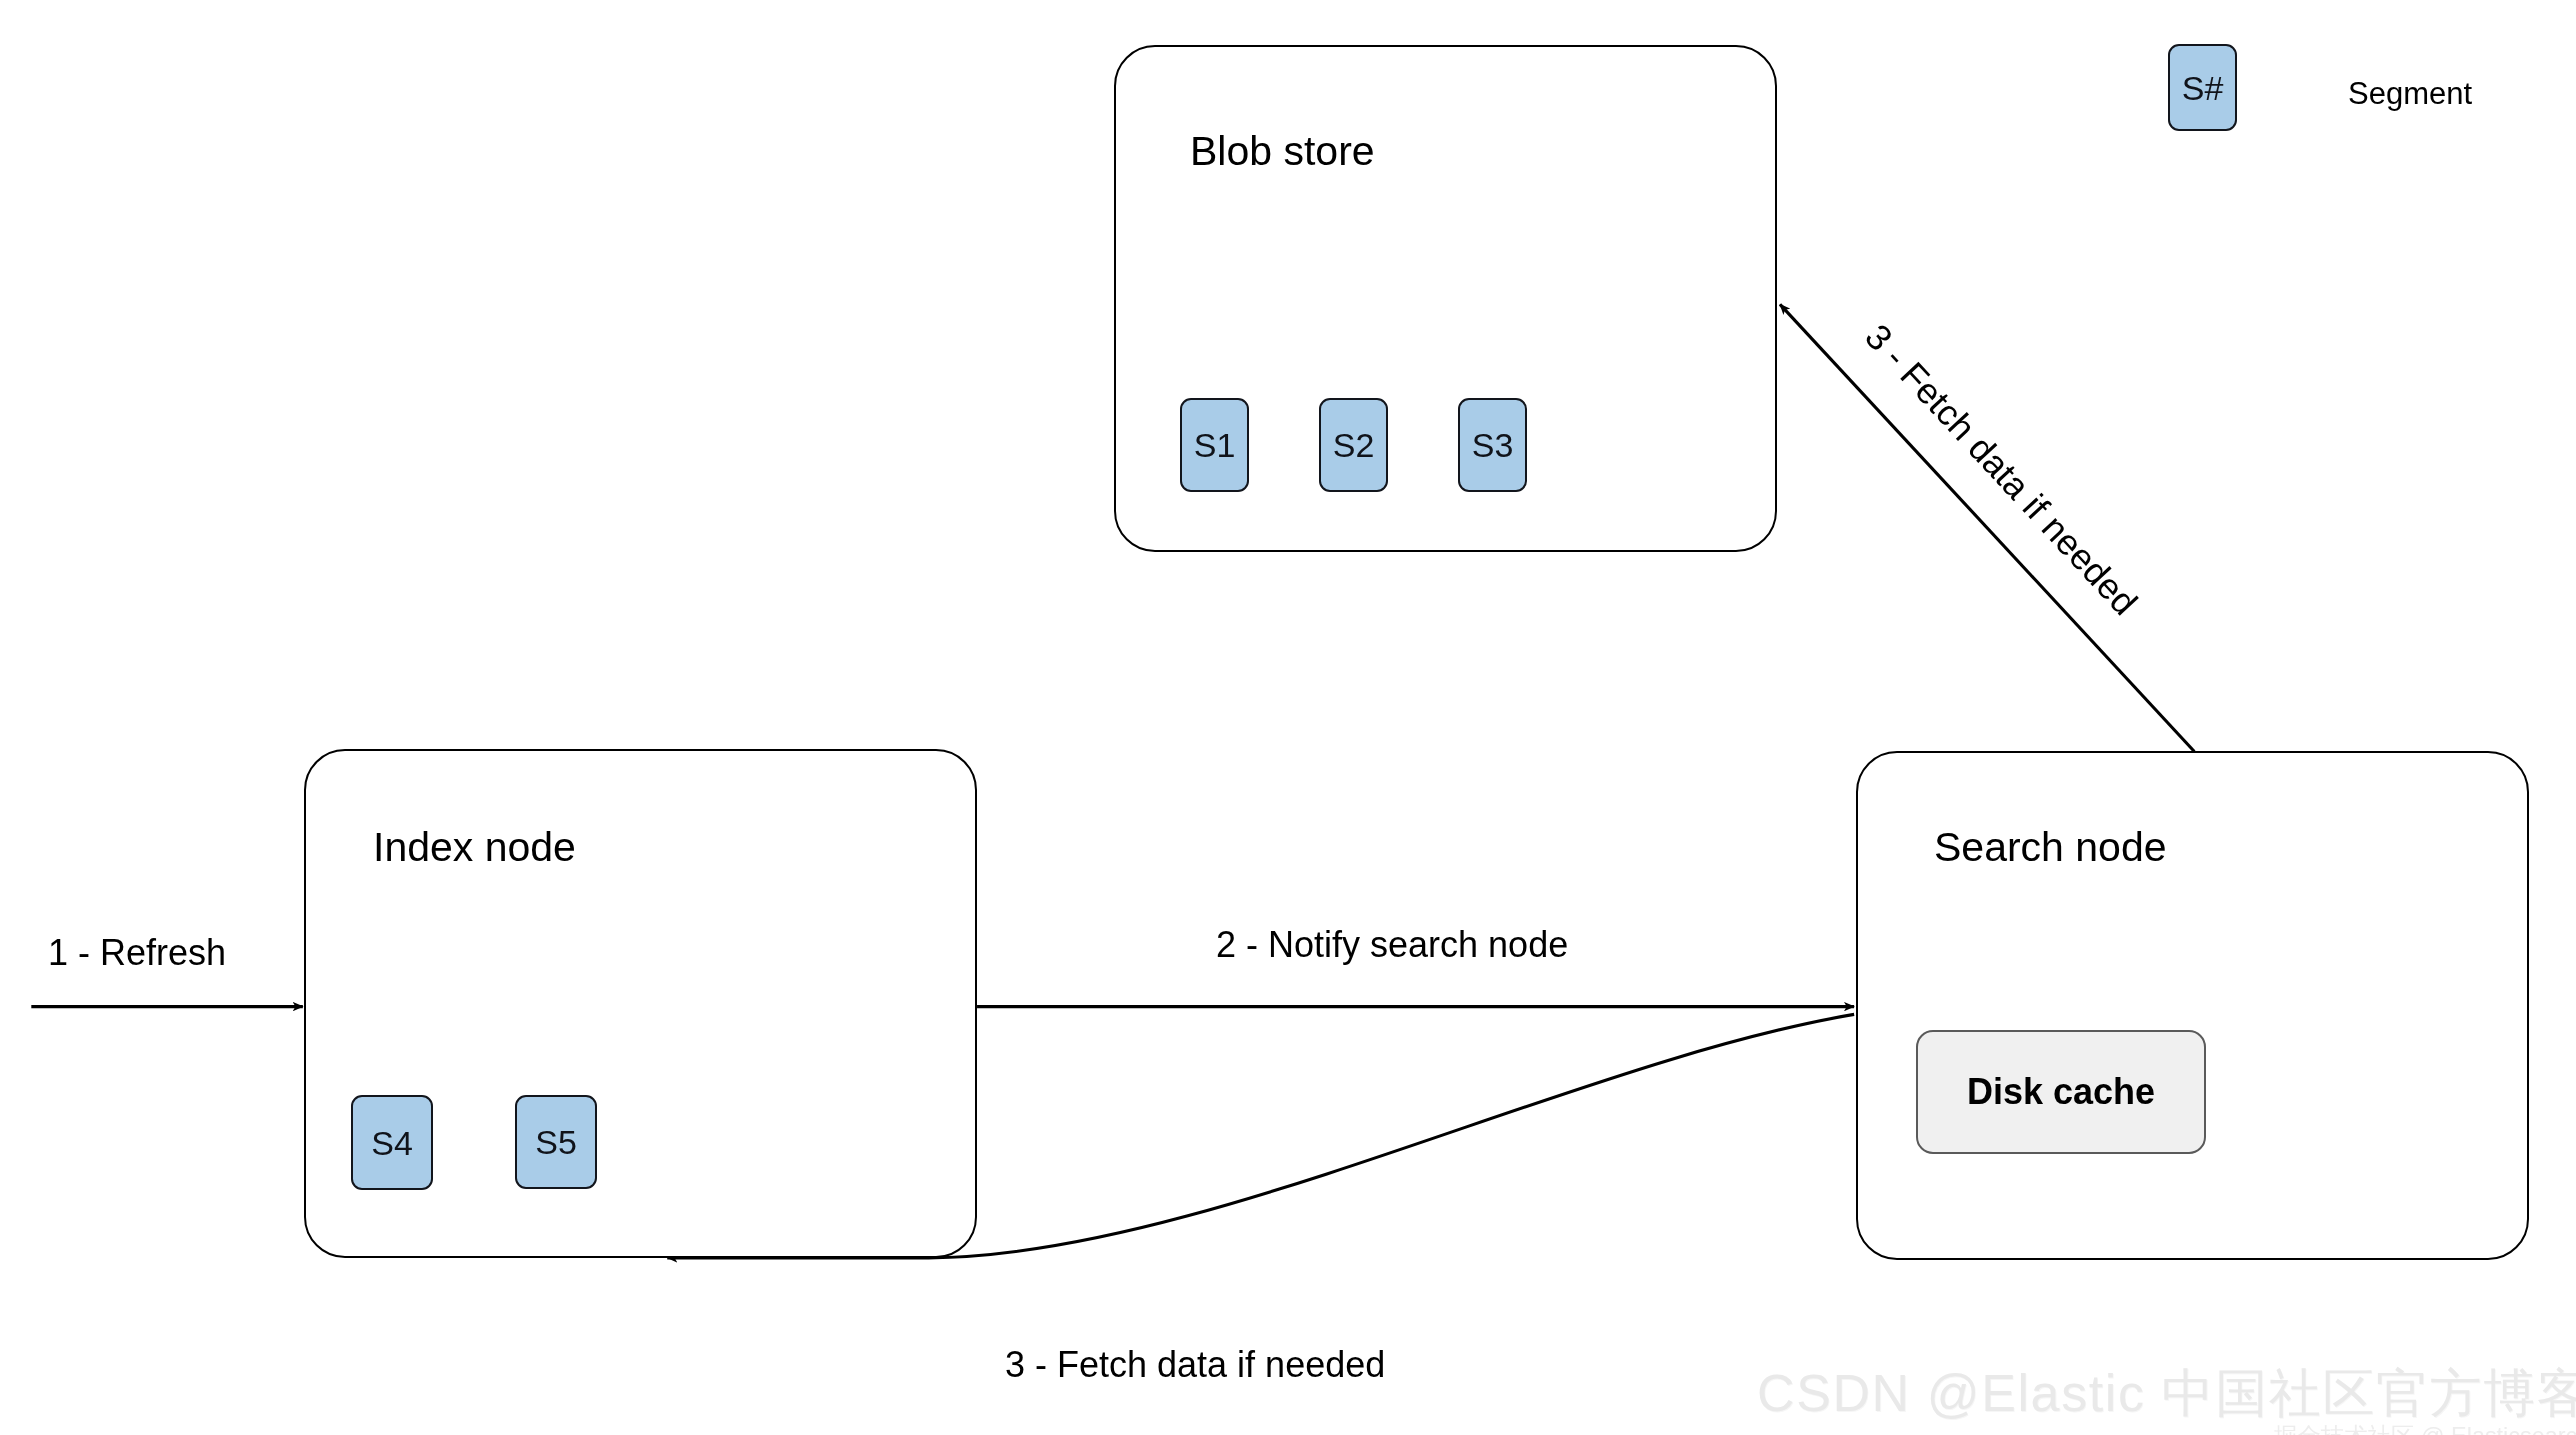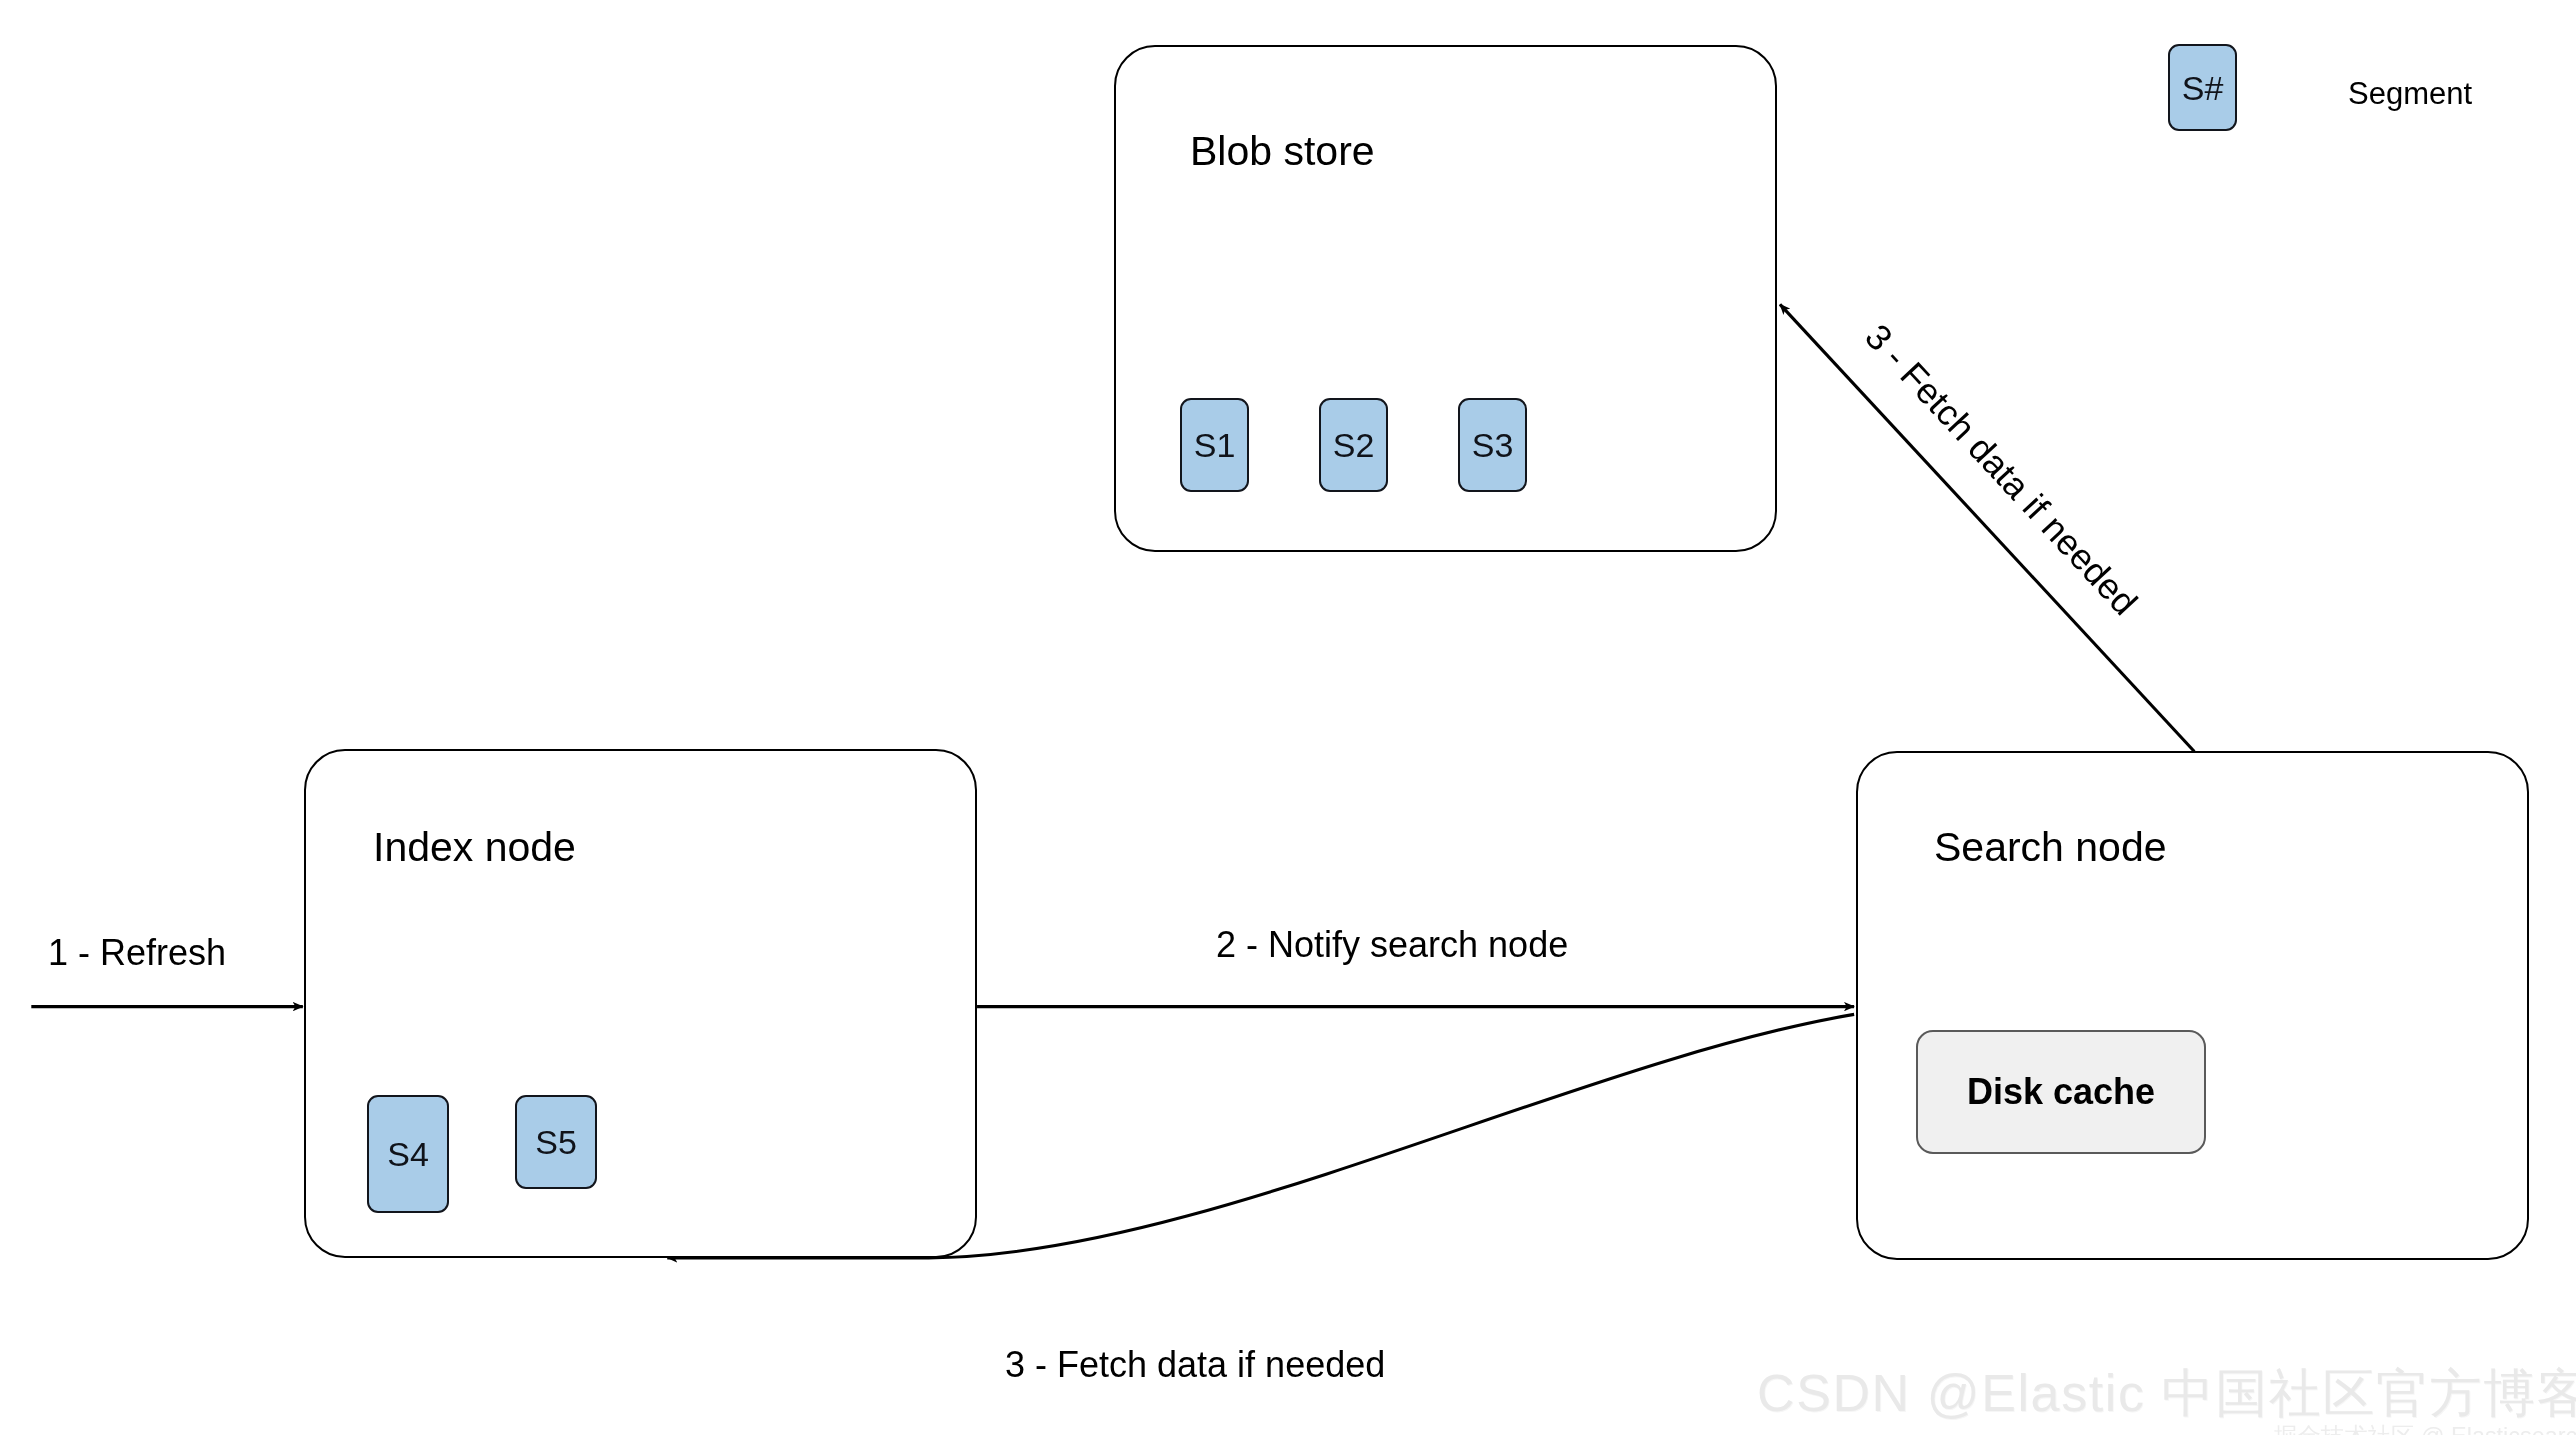--- a/index.html
+++ b/index.html
@@ -131,21 +131,21 @@
   <div class="node" style="left:1114px; top:45px; width:663px; height:507px;"></div>
   <div class="node-title" style="left:1190px; top:131px;text-align:center;">Blob store</div>
 
   <div class="segment" style="left:1180px; top:398px; width:69px; height:94px;">S1</div>
   <div class="segment" style="left:1319px; top:398px; width:69px; height:94px;">S2</div>
   <div class="segment" style="left:1458px; top:398px; width:69px; height:94px;">S3</div>
 
   <div class="node" style="left:304px; top:749px; width:673px; height:509px;"></div>
   <div class="node-title" style="left:373px; top:827px;">Index node</div>
 
-  <div class="segment" style="left:367px; top:1095px; width:82px; height:118px;text-align:center;">S4</div>
+  <div class="segment" style="left:351px; top:1095px; width:82px; height:95px;text-align:center;">S4</div>
   <div class="segment" style="left:496px; top:1095px; width:82px; height:94px;margin-left:19px;">S5</div>
 
   <div class="node" style="left:1856px; top:751px; width:673px; height:509px;"></div>
   <div class="node-title" style="left:1934px; top:827px;">Search node</div>
 
   <div class="cache-box" style="left:1916px; top:1030px; width:290px; height:124px;font-weight:bold;">Disk cache</div>
 
   <div class="edge-label" style="left:48px; top:935px;">1 - Refresh</div>
 
   <div class="edge-label" style="left:1216px; top:927px;">2 - Notify search node</div>

